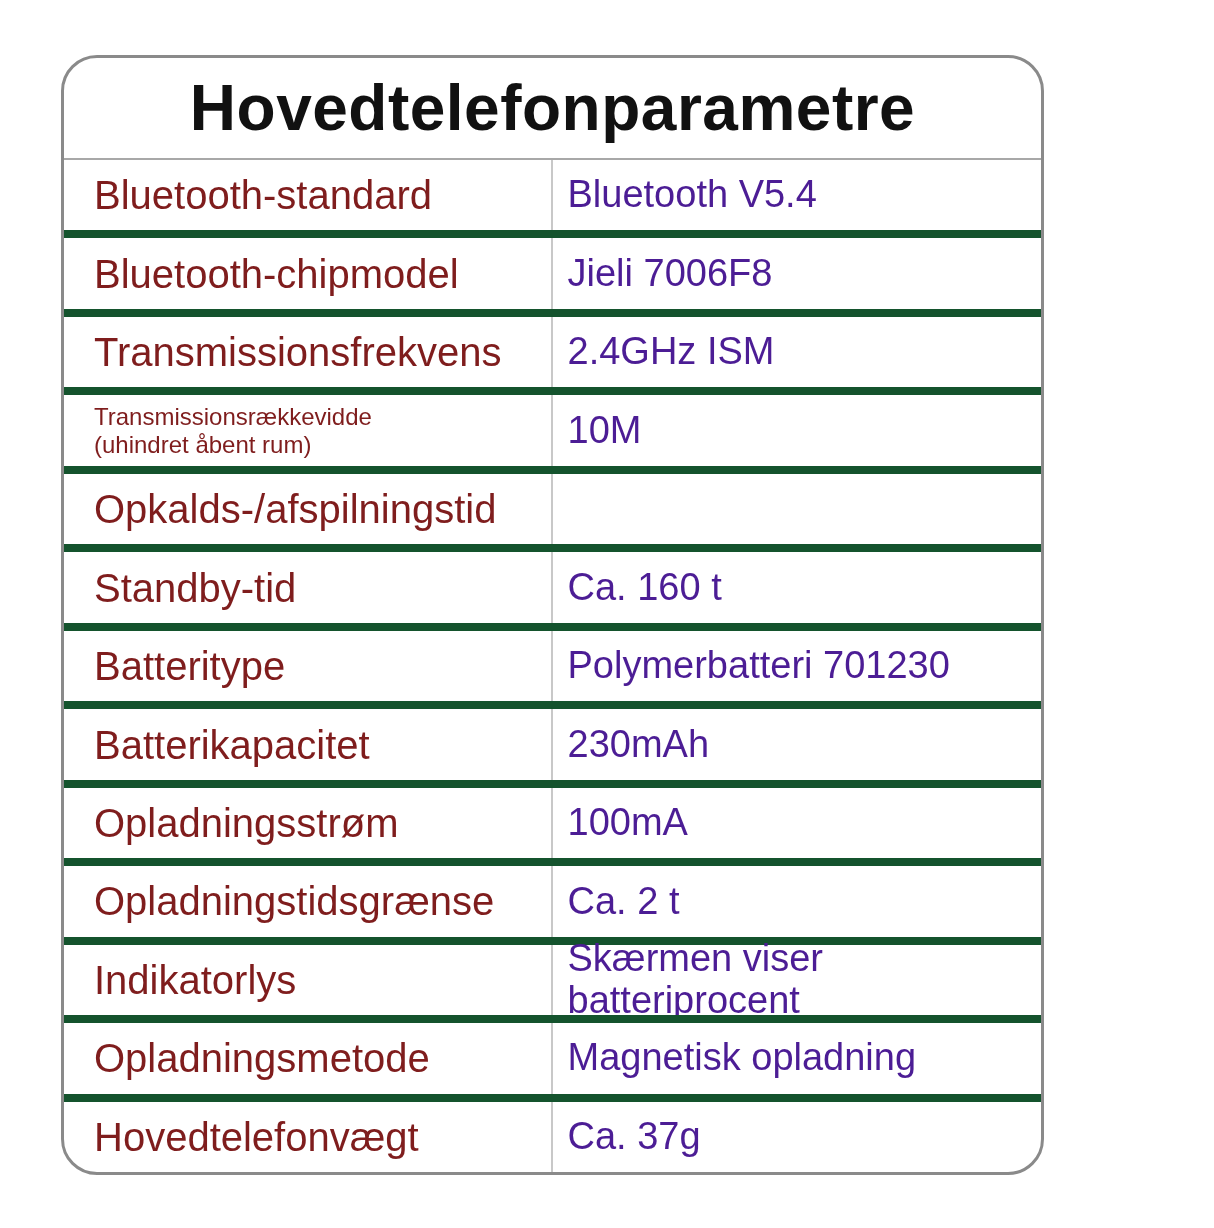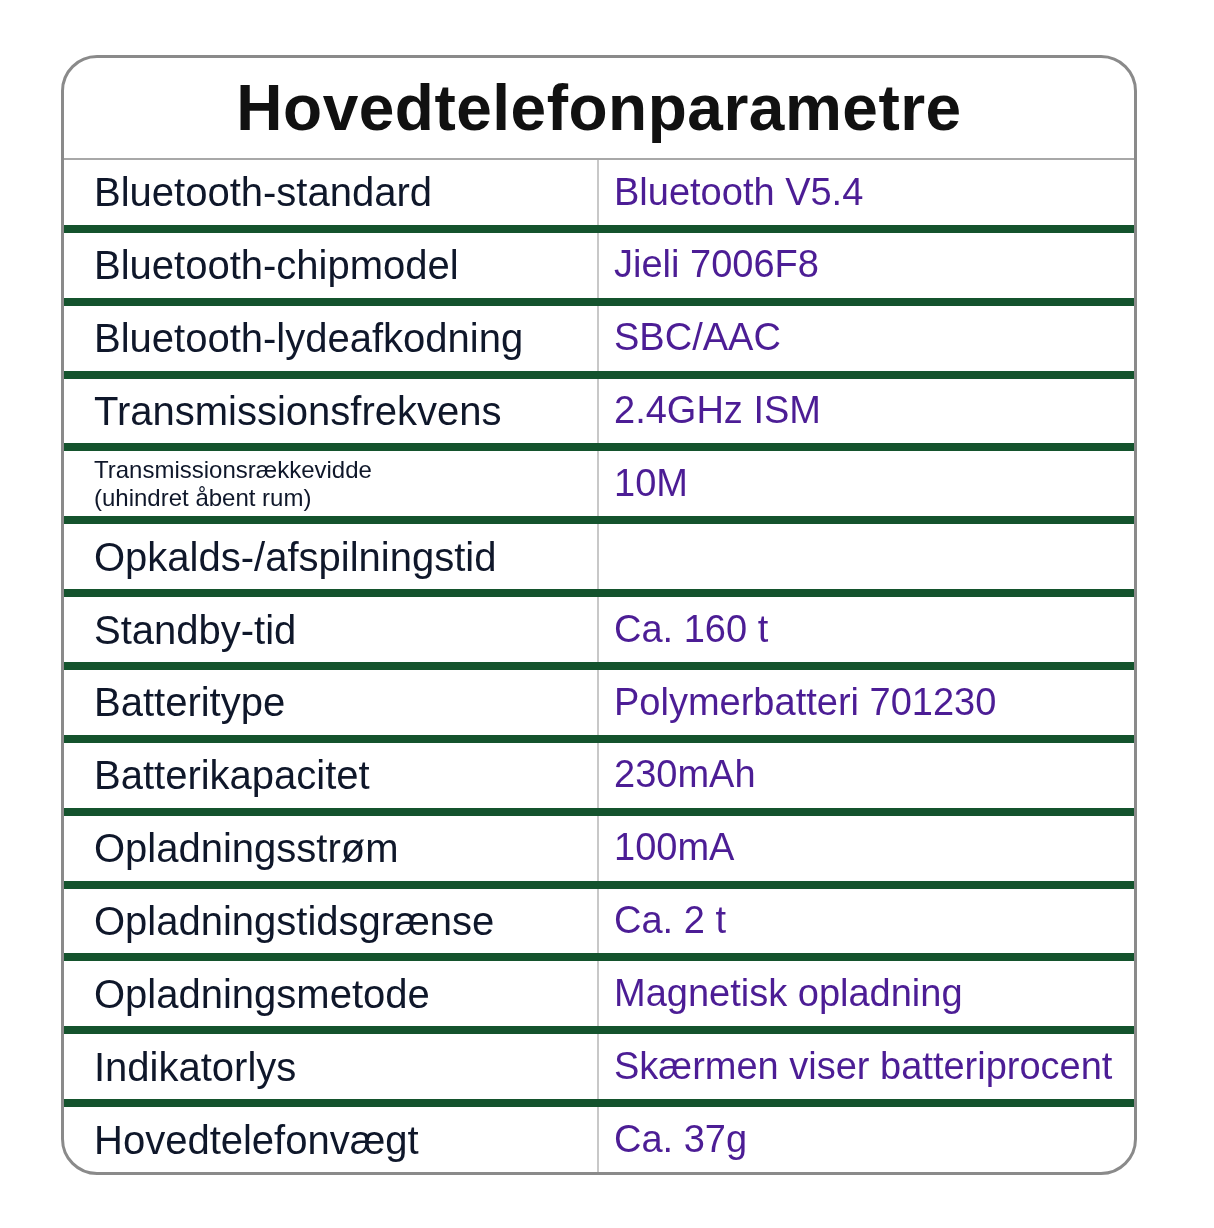--- a/index.html
+++ b/index.html
@@ -11,21 +11,21 @@
   body {
     width: 1214px;
     height: 1228px;
     position: relative;
     overflow: hidden;
   }
   .spec-card {
     position: absolute;
     left: 61px;
     top: 55px;
-    width: 1076px;
+    width: 983px;
     height: 1120px;
     box-sizing: border-box;
     border: 3px solid #8a8a8a;
     border-radius: 36px;
     background: #ffffff;
     display: flex;
     flex-direction: column;
     overflow: hidden;
   }
   .title-row {
@@ -60,21 +60,21 @@
     box-sizing: border-box;
     width: 50%;
     flex: 0 0 50%;
     display: flex;
     align-items: center;
     padding-left: 30px;
     padding-right: 10px;
     border-right: 2px solid #c8c8c8;
     font-size: 40px;
     font-weight: 500;
-    color: #0f172a;
+    color: #7f1d1d;
     white-space: pre-line;
     line-height: 1.15;
   }
   .cell-value {
     box-sizing: border-box;
     flex: 1 1 auto;
     display: flex;
     align-items: center;
     padding-left: 15px;
     padding-right: 4px;
@@ -100,24 +100,20 @@
       <div class="row">
         <div class="cell-label">Bluetooth-standard</div>
         <div class="cell-value">Bluetooth V5.4</div>
       </div>
 
       <div class="row">
         <div class="cell-label">Bluetooth-chipmodel</div>
         <div class="cell-value">Jieli 7006F8</div>
       </div>
 
-      <div class="row">
-        <div class="cell-label">Bluetooth-lydeafkodning</div>
-        <div class="cell-value">SBC/AAC</div>
-      </div>
 
       <div class="row">
         <div class="cell-label">Transmissionsfrekvens</div>
         <div class="cell-value">2.4GHz ISM</div>
       </div>
 
       <div class="row two-line">
         <div class="cell-label">Transmissionsrækkevidde
 (uhindret åbent rum)</div>
         <div class="cell-value">10M</div>
@@ -146,27 +142,27 @@
         <div class="cell-label">Opladningsstrøm</div>
         <div class="cell-value">100mA</div>
       </div>
 
       <div class="row">
         <div class="cell-label">Opladningstidsgrænse</div>
         <div class="cell-value">Ca. 2 t</div>
       </div>
 
       <div class="row">
-        <div class="cell-label">Opladningsmetode</div>
-        <div class="cell-value">Magnetisk opladning</div>
+        <div class="cell-label">Indikatorlys</div>
+        <div class="cell-value">Skærmen viser batteriprocent</div>
       </div>
 
       <div class="row">
-        <div class="cell-label">Indikatorlys</div>
-        <div class="cell-value">Skærmen viser batteriprocent</div>
+        <div class="cell-label">Opladningsmetode</div>
+        <div class="cell-value">Magnetisk opladning</div>
       </div>
 
       <div class="row">
         <div class="cell-label">Hovedtelefonvægt</div>
         <div class="cell-value">Ca. 37g</div>
       </div>
     </div>
 </div>
 
 </body></html>

